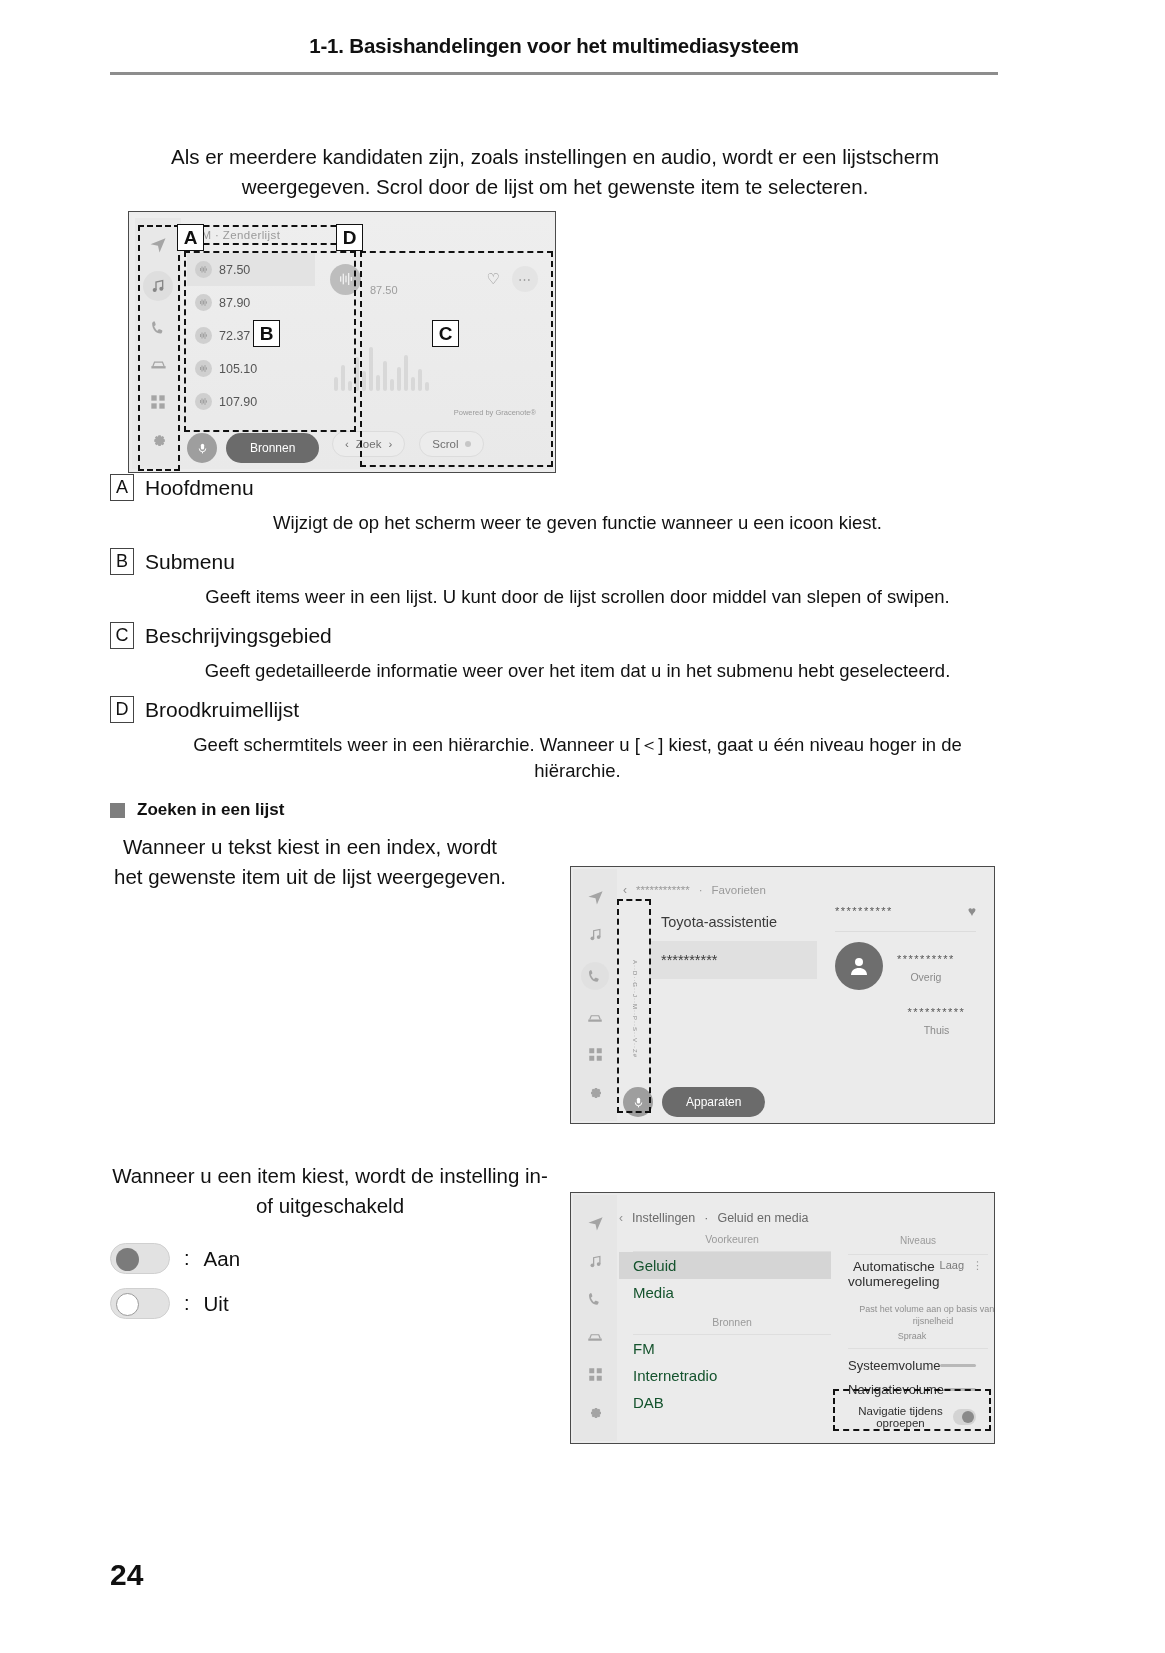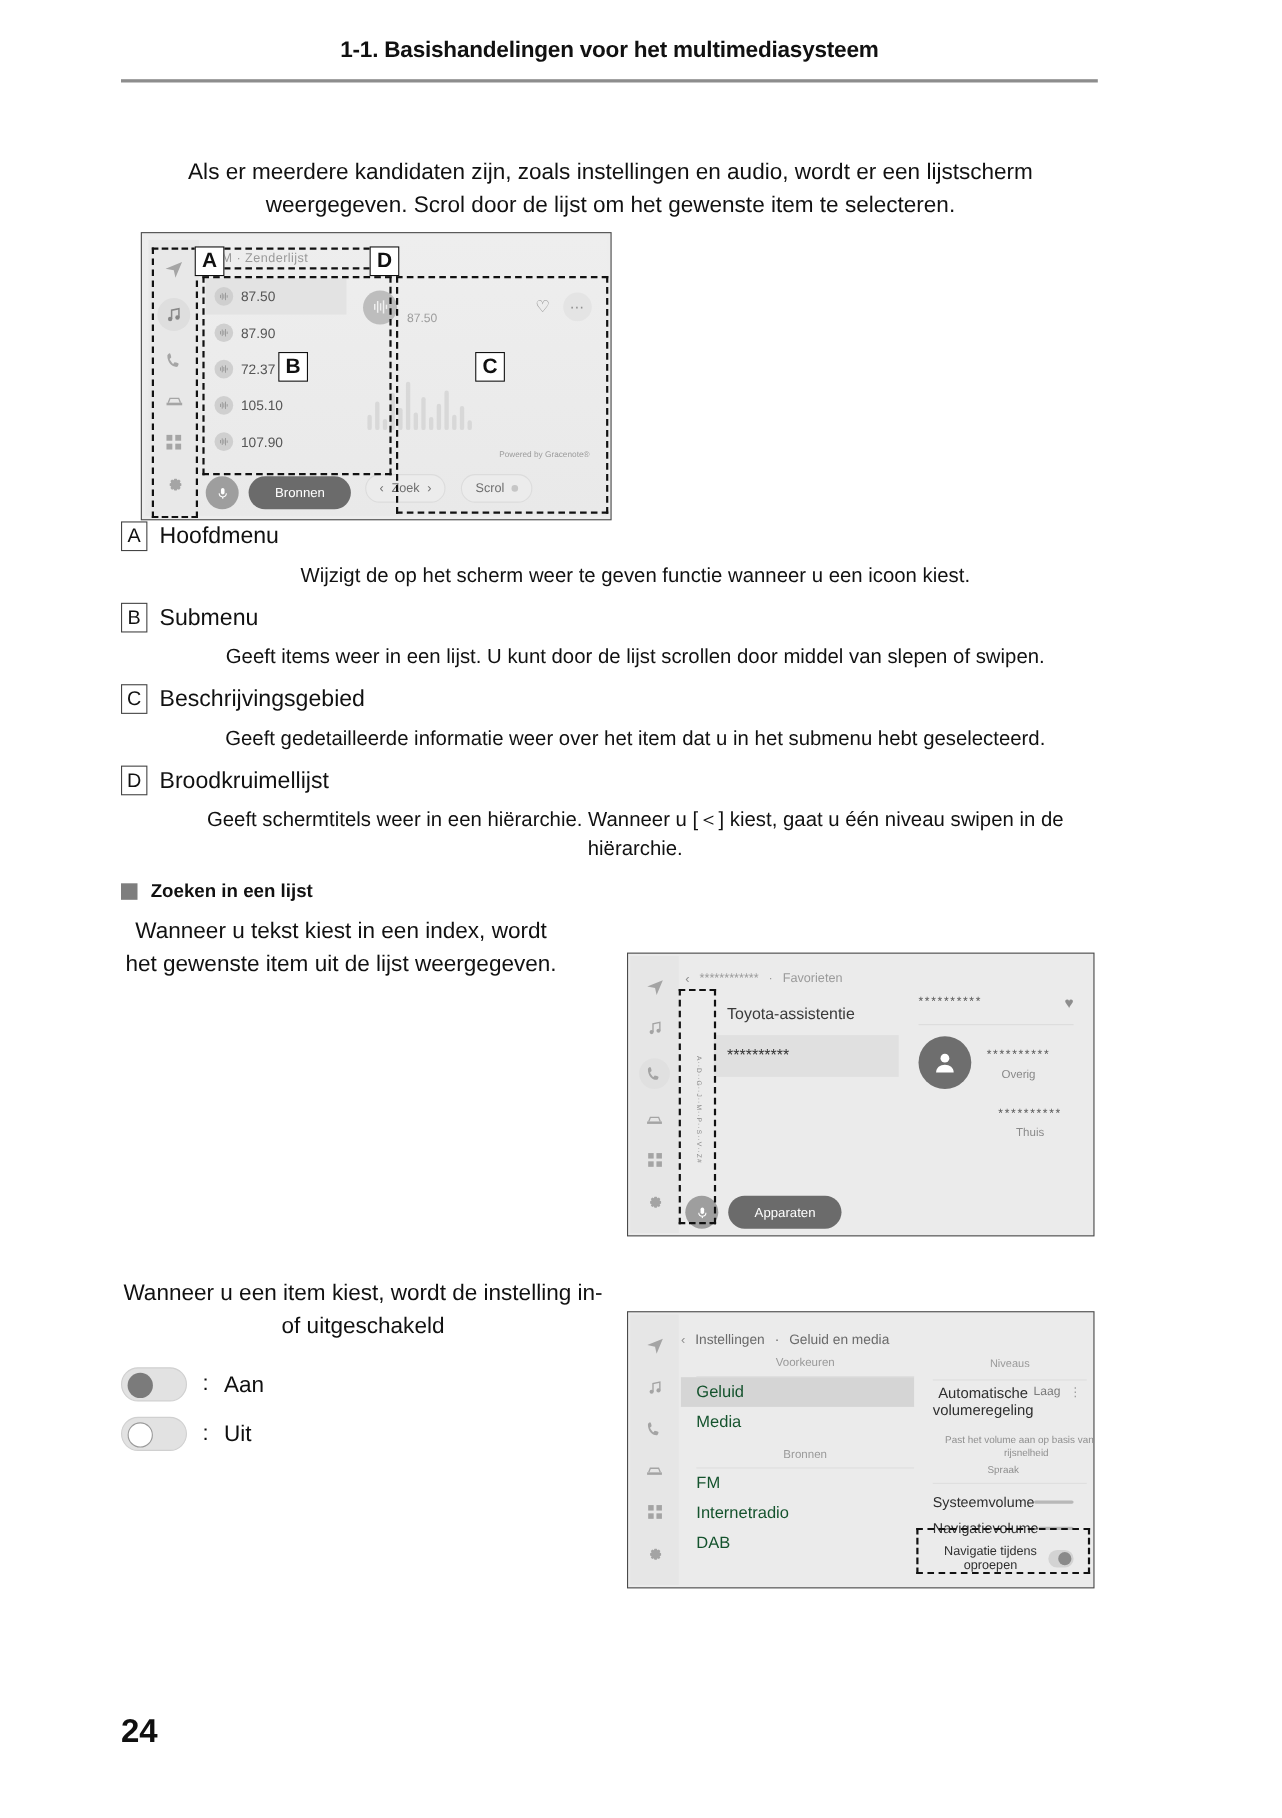--- a/index.html
+++ b/index.html
@@ -350,21 +350,21 @@
     <div class="def-h">
       <span class="def-box">C</span>
       <span class="def-title">Beschrijvingsgebied</span>
     </div>
     <div class="def-p">Geeft gedetailleerde informatie weer over het item dat u in het submenu hebt geselecteerd.</div>
 
     <div class="def-h">
       <span class="def-box">D</span>
       <span class="def-title">Broodkruimellijst</span>
     </div>
-    <div class="def-p">Geeft schermtitels weer in een hiërarchie. Wanneer u [＜] kiest, gaat u één niveau swipen in de hiërarchie.</div>
+    <div class="def-p">Geeft schermtitels weer in een hiërarchie. Wanneer u [＜] kiest, gaat u één niveau hoger in de hiërarchie.</div>
 
     <div class="subhead">
       <span class="sq"></span>
       <span>Zoeken in een lijst</span>
     </div>
     <div class="para" style="margin-top:12px; width:400px;">Wanneer u tekst kiest in een index, wordt het gewenste item uit de lijst weergegeven.</div>
   </div>
 
   <div class="shot" style="left:570px; top:866px; width:425px; height:258px;">
     <div class="rail2">

